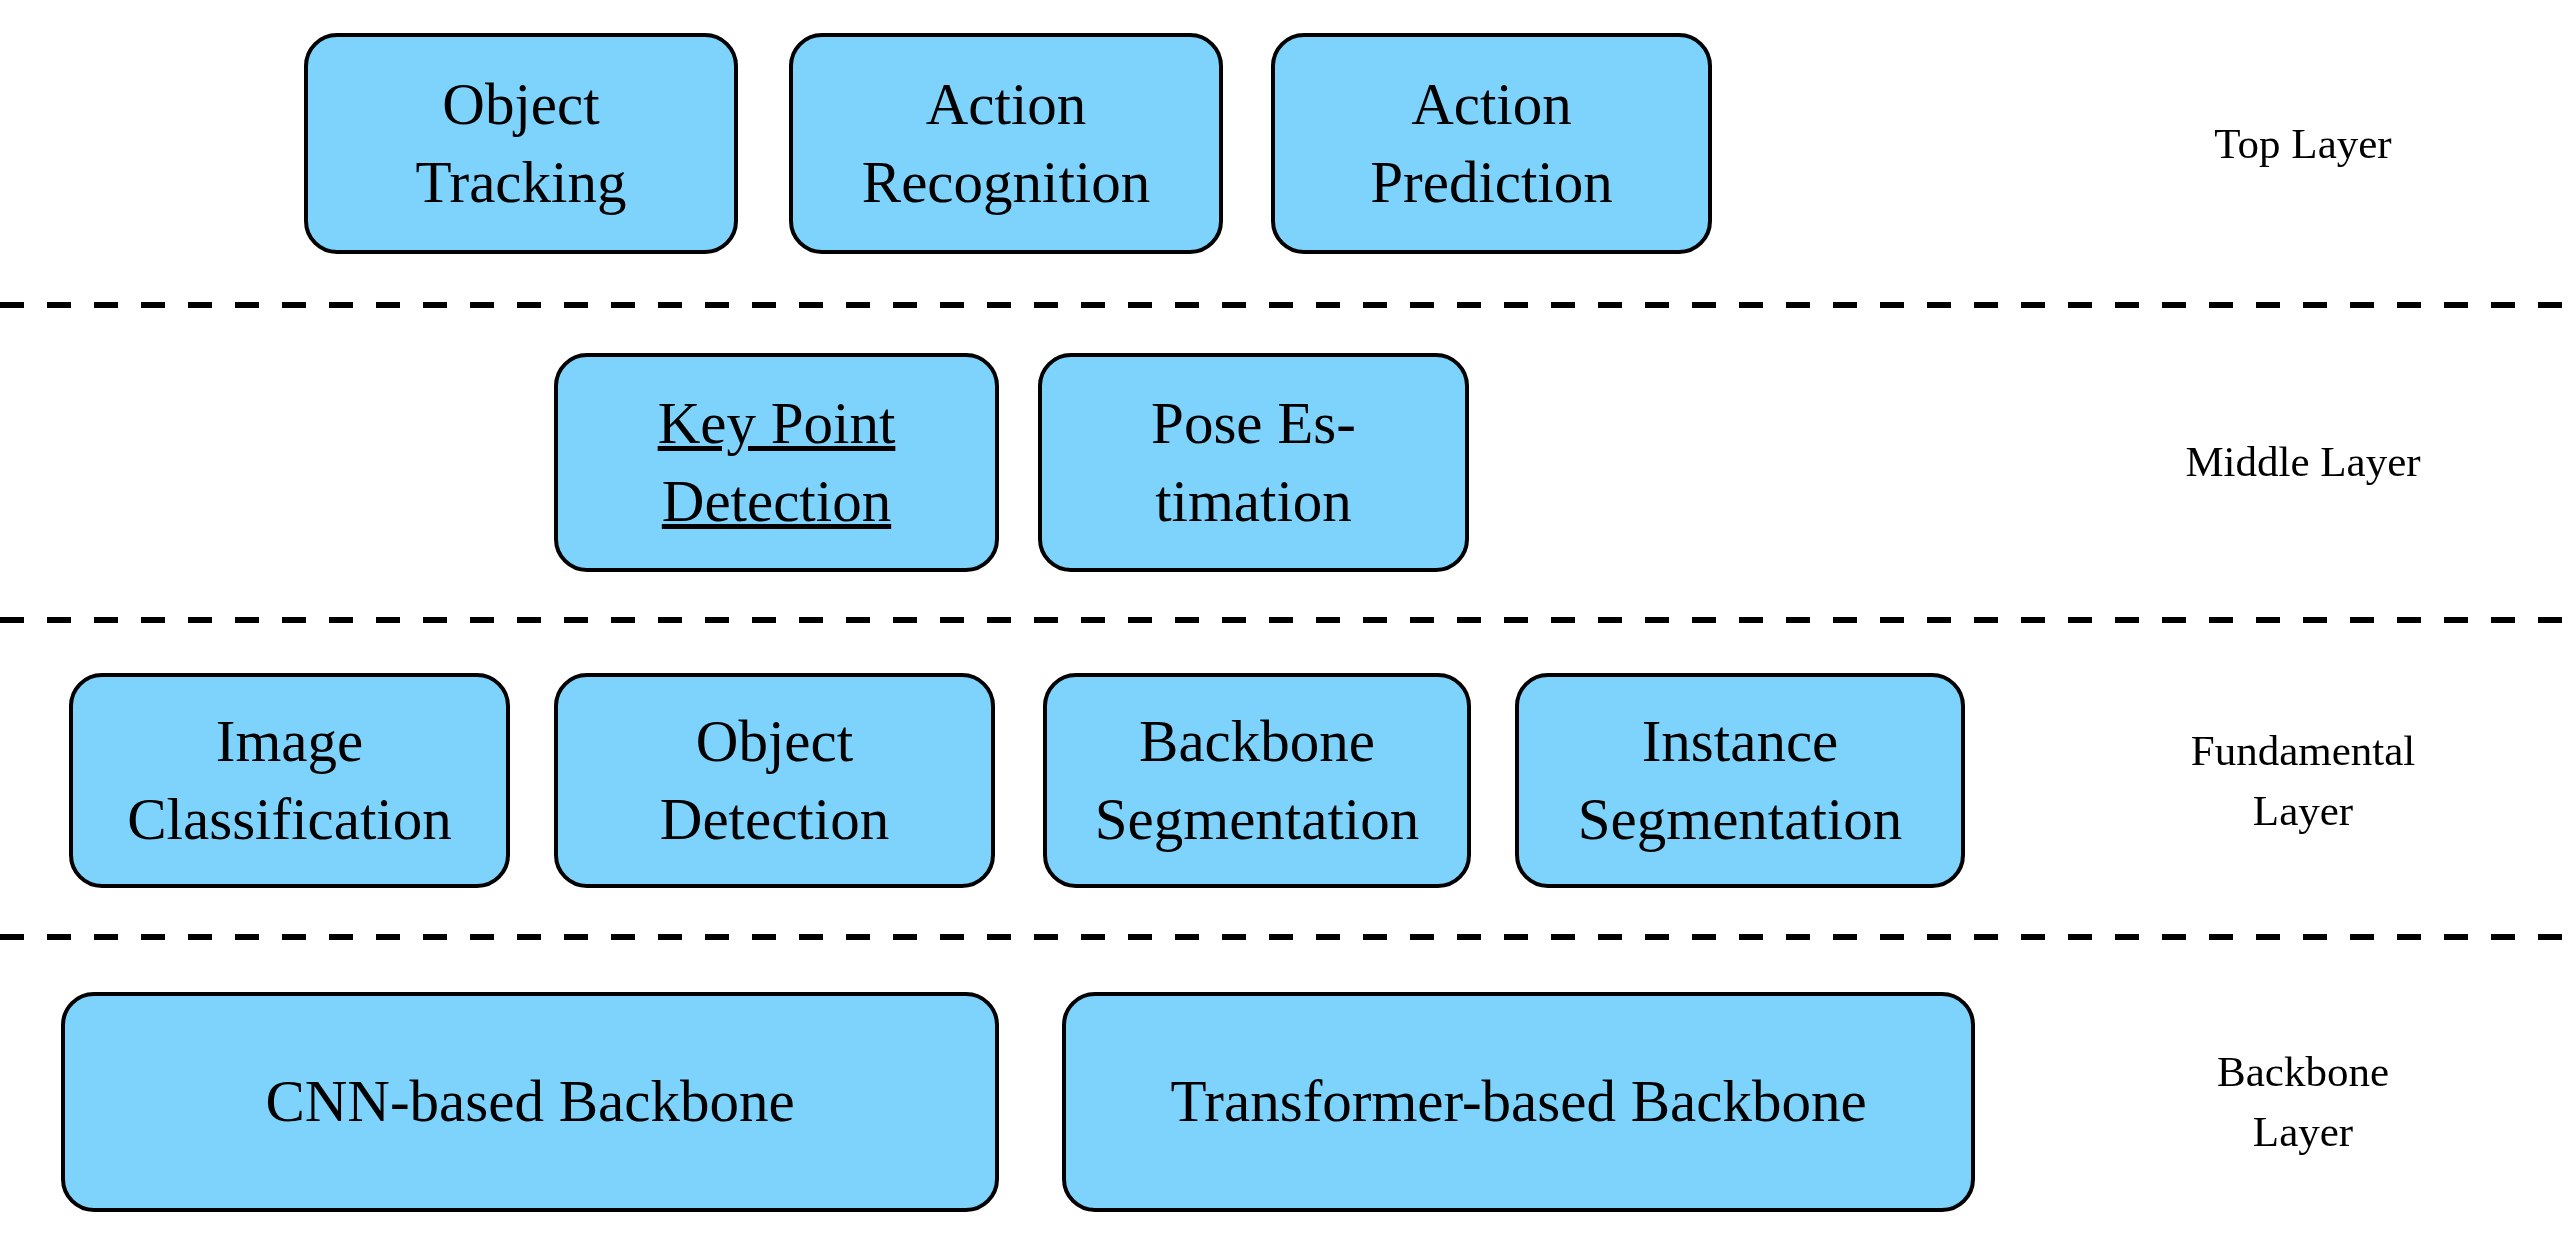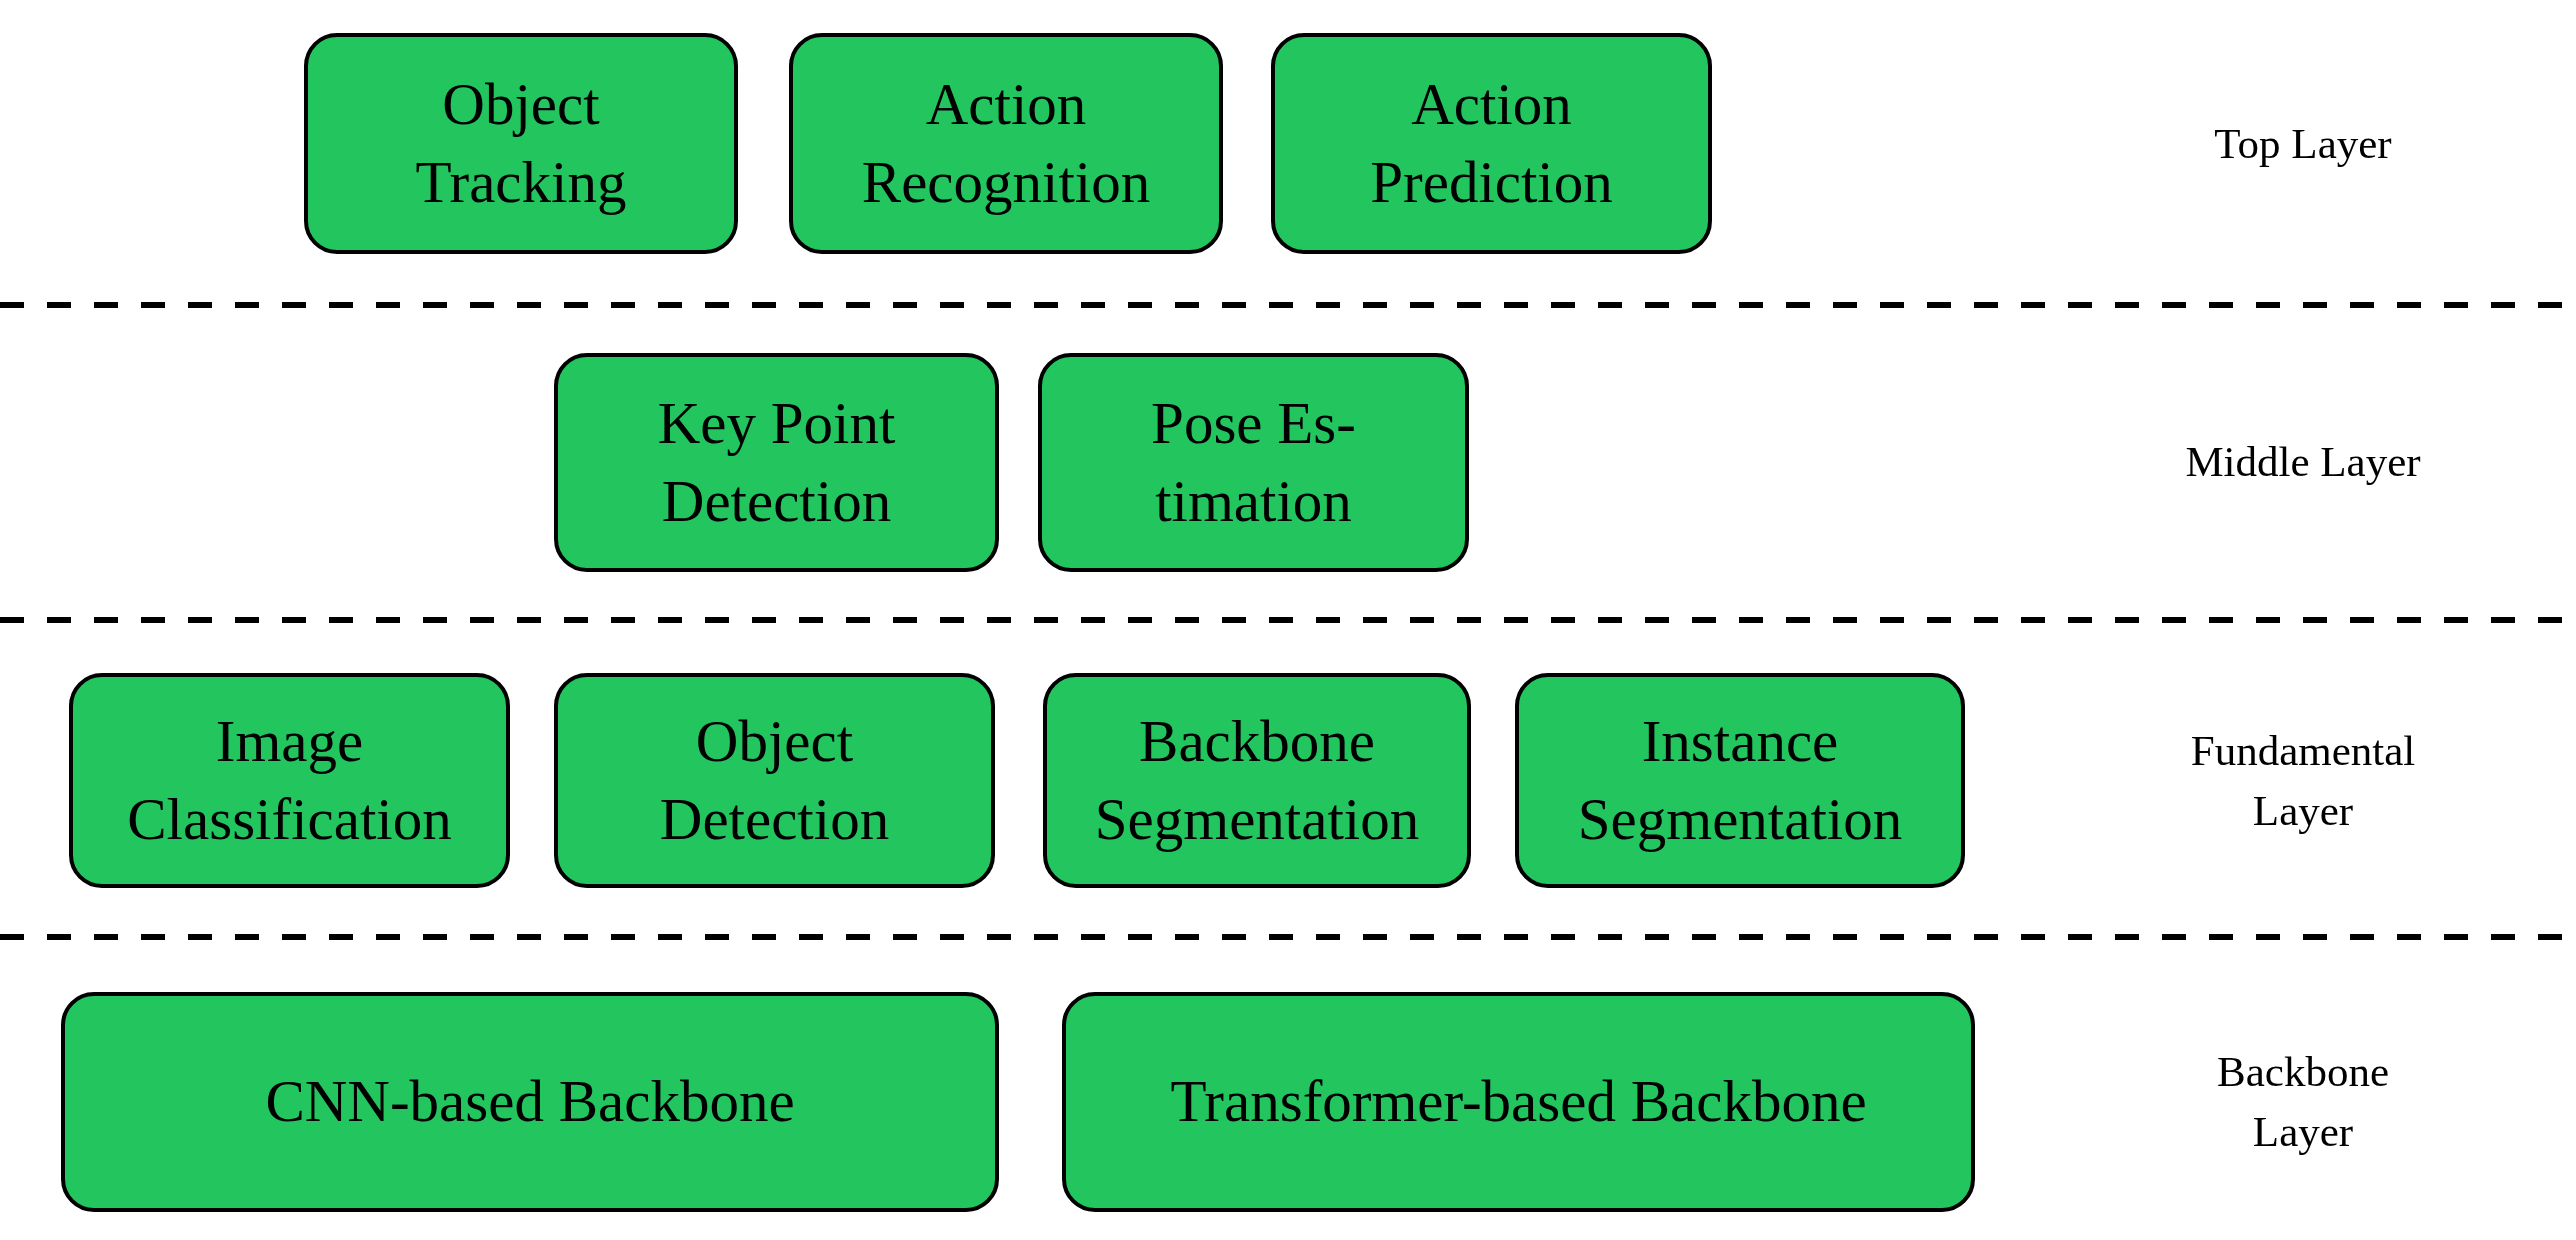--- a/index.html
+++ b/index.html
@@ -10,21 +10,21 @@
     background: #ffffff;
     color: #000000;
     font-family: "Liberation Serif", "DejaVu Serif", serif;
     overflow: hidden;
   }
   .node {
     position: absolute;
     box-sizing: border-box;
     border: 4.6px solid #000000;
     border-radius: 33px;
-    background: #22c55e;
+    background: #7dd3fc;
     display: flex;
     align-items: center;
     justify-content: center;
     text-align: center;
     font-size: 59px;
     line-height: 1.32;
     white-space: pre-line;
   }
   .layer-label {
     position: absolute;
@@ -44,21 +44,21 @@
     background: repeating-linear-gradient(90deg, #000000 0 24px, transparent 24px 47px);
   }
 
   
   .b-object-tracking    { left: 304px;  top: 33px;   width: 434px;  height: 221px; }
   .b-action-recognition { left: 789px;  top: 33px;   width: 434px;  height: 221px; }
   .b-action-prediction  { left: 1271px; top: 33px;   width: 441px;  height: 221px; }
   .sep-1 { top: 302px; }
 
   
-  .b-key-point-detection { left: 554px;  top: 353px; width: 445px;  height: 219px; }
+  .b-key-point-detection { left: 554px;  top: 353px; width: 445px;  height: 219px; text-decoration: underline; }
   .b-pose-estimation     { left: 1038px; top: 353px; width: 431px;  height: 219px; }
   .sep-2 { top: 617px; }
 
   
   .b-image-classification  { left: 69px;   top: 673px; width: 441px; height: 215px; }
   .b-object-detection      { left: 554px;  top: 673px; width: 441px; height: 215px; }
   .b-semantic-segmentation { left: 1043px; top: 673px; width: 428px; height: 215px; }
   .b-instance-segmentation { left: 1515px; top: 673px; width: 450px; height: 215px; }
   .sep-3 { top: 934px; }
 

